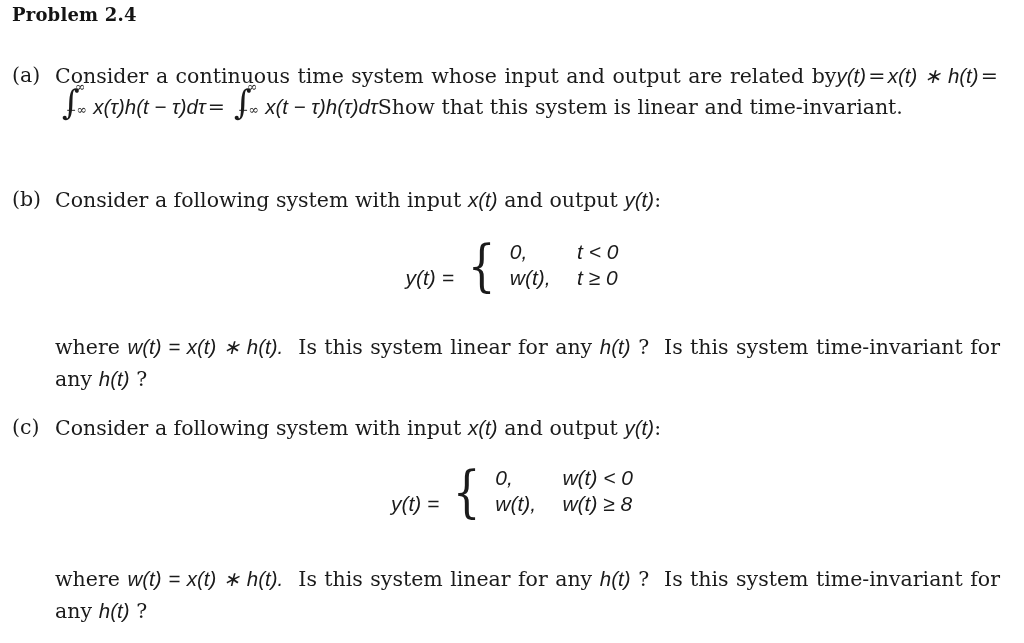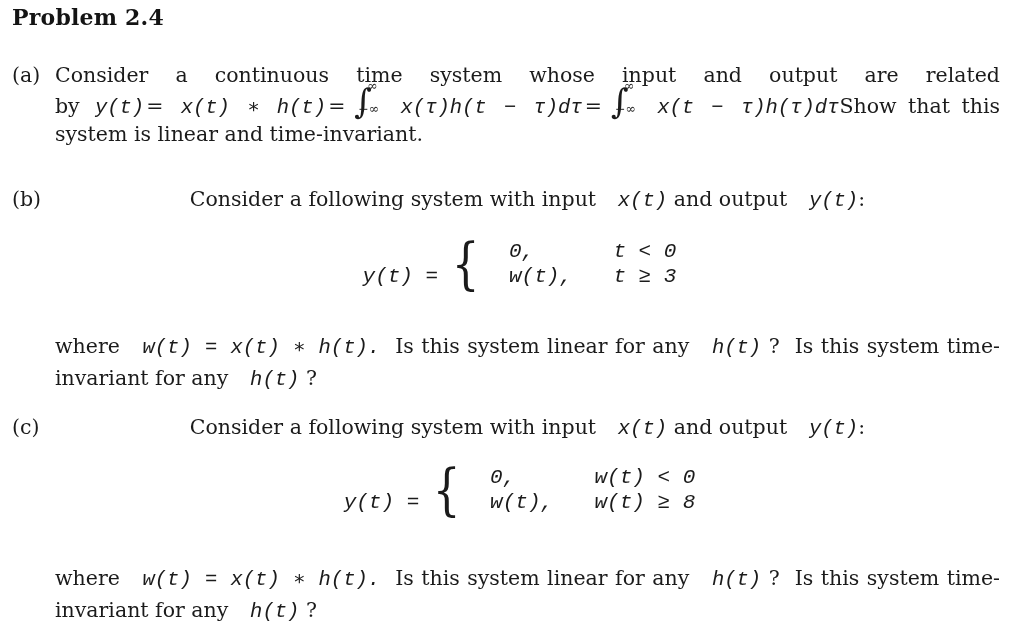--- a/index.html
+++ b/index.html
@@ -24,21 +24,21 @@
     padding: 0;
   }
 
   
   .problem-title {
     position: absolute;
     left: 12px;
     top: 4px;
     font-family: "DejaVu Serif", "Liberation Serif", serif;
     font-weight: bold;
-    font-size: 22px;
+    font-size: 18px;
     letter-spacing: 0.2px;
     color: #141414;
   }
 
   
   .item {
     position: absolute;
     left: 12px;
     width: 988px;
     display: flex;
@@ -70,28 +70,27 @@
     width: 945px;
     font-size: 20.5px;
     line-height: 31px;
     text-align: justify;
     text-justify: inter-word;
   }
   .subpara-b { top: 331px; }
   .subpara-c { top: 563px; }
 
   
-  .lastline { text-align: center; }
+  .lastline { text-align: left; }
 
   
   .mi {                       
-    font-family: Liberation Mono, monospace;
+    font-family: Liberation Sans, sans-serif;
     font-style: italic;
     padding: 0 0.2px;
-    margin-left: 15px;
   }  
   .mo {                        
     font-style: normal;
     padding: 0 2px;
   }
 
   
   .intg {
     display: inline-block;
     position: relative;
@@ -194,21 +193,21 @@
     </div>
   </div>
 
   <div class="display-eq eq-b">
     <span class="eq-lhs mi">y(t) =</span>
     <span class="brace">{</span>
     <span class="cases">
       <span class="c-val mi">0,</span>
       <span class="c-cond mi">t &lt; 0</span>
       <span class="c-val mi">w(t),</span>
-      <span class="c-cond mi">t ≥ 3</span>
+      <span class="c-cond mi">t ≥ 0</span>
     </span>
   </div>
 
   <div class="subpara subpara-b">
     <span>where</span>
     <span class="mi">w(t) = x(t) ∗ h(t).</span>&nbsp;
     <span>Is this system linear for any</span>
     <span class="mi">h(t)</span>
     <span>?</span>&nbsp;
     <span>Is this system time-invariant for any</span>

